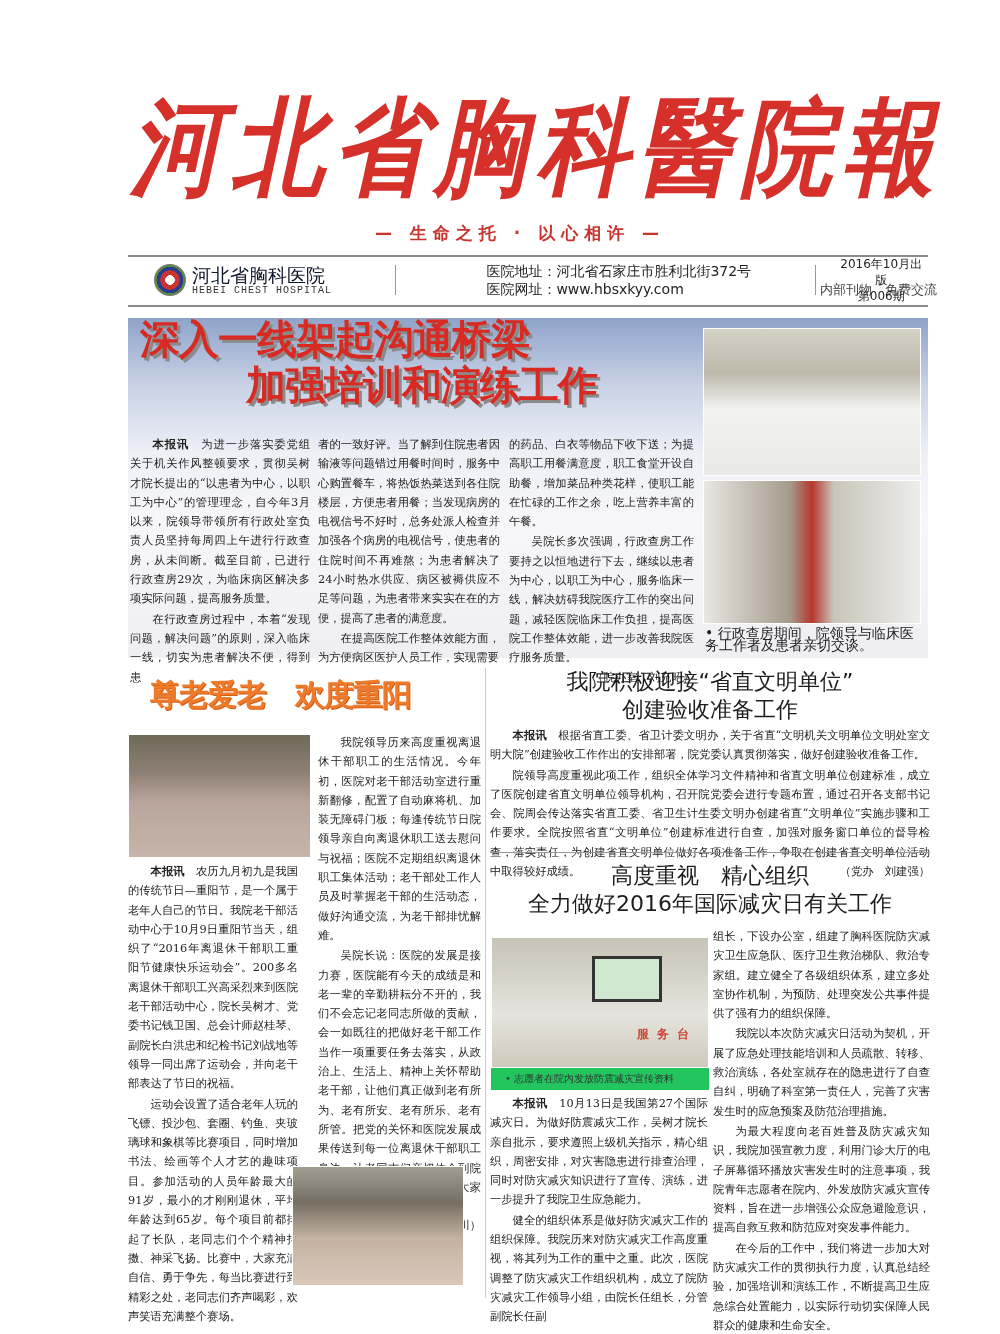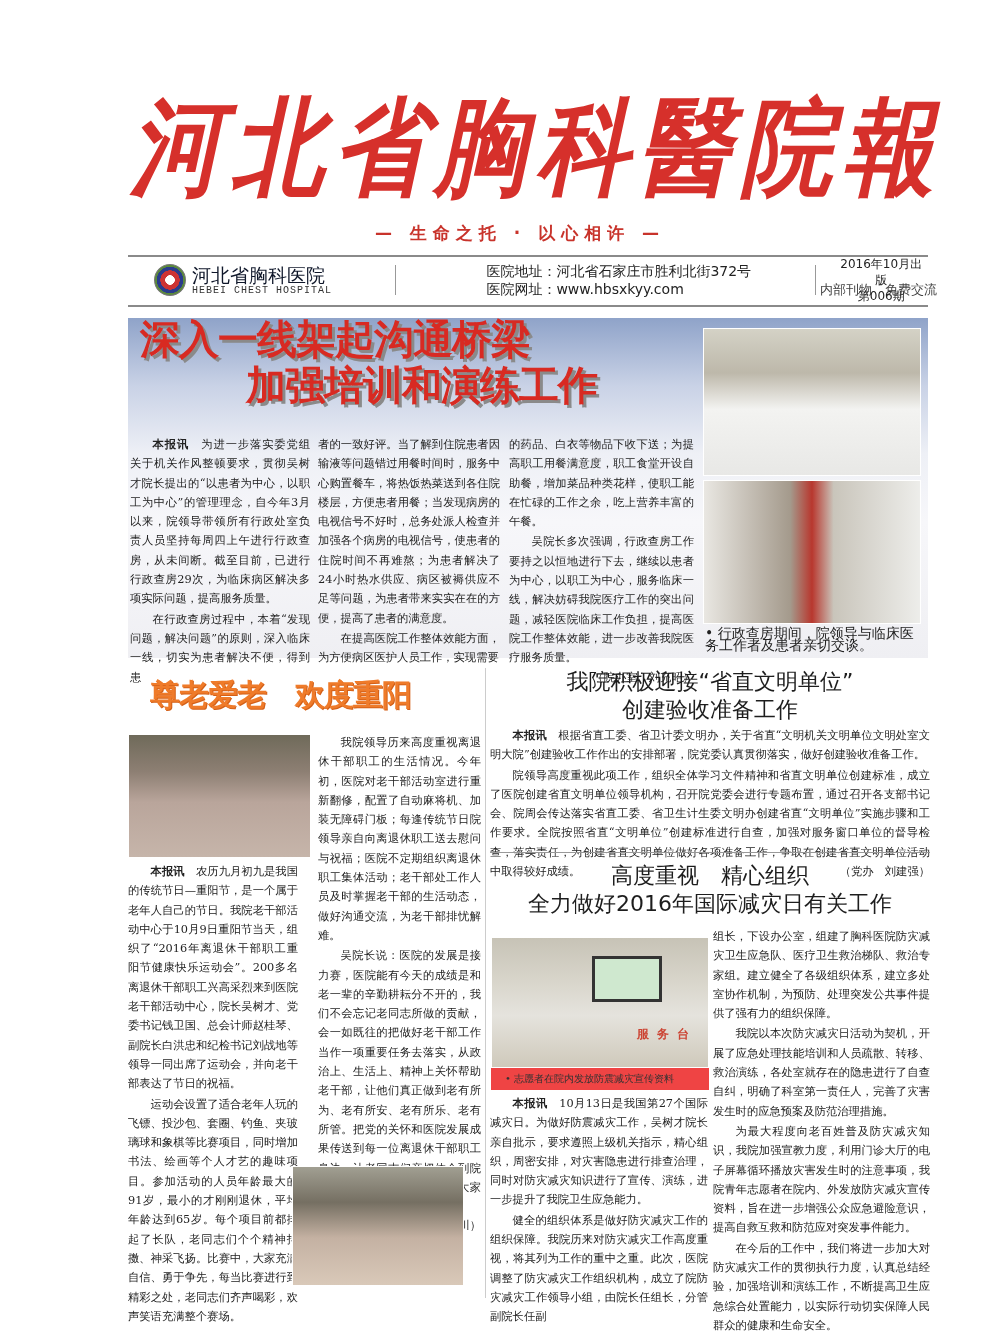--- a/index.html
+++ b/index.html
@@ -42,21 +42,21 @@
 
   
   .sec-title-orange { left: 150px; top: 675px; width: 320px; font-family: Liberation Sans, sans-serif; font-weight: bold; font-size: 30px; color: #ef7b2a; letter-spacing: -1px; word-spacing: 14px; text-shadow: 1px 1px 0 #d35f17; }
   .ph-game1 { left: 128px; top: 734px; width: 183px; height: 124px; background: linear-gradient(180deg, #6f6a5a 0%, #8d7f73 30%, #b9a59b 55%, #c6b5aa 100%); }
   .ph-game2 { left: 292px; top: 1166px; width: 172px; height: 120px; background: linear-gradient(180deg, #a19f92 0%, #756f62 30%, #c4b1a2 60%, #d9c9b9 100%); }
   .vline { background: #ccc; width: 1px; }
   .hline { background: #999; height: 1px; }
 
   .black-title { font-family: "DejaVu Sans", sans-serif; color: #1d1d1d; text-align: center; }
   .ph-hall { left: 491px; top: 937px; width: 218px; height: 131px; background: linear-gradient(180deg, #c7c3b6 0%, #d9d6cc 35%, #e5e3dd 60%, #cfc9bb 100%); }
-  .hall-cap { left: 491px; top: 1068px; width: 218px; height: 22px; background: #ef4444; font-size: 10px; line-height: 22px; padding-left: 14px; color: #333; }
+  .hall-cap { left: 491px; top: 1068px; width: 218px; height: 22px; background: #22c55e; font-size: 10px; line-height: 22px; padding-left: 14px; color: #333; }
   .screen { position: absolute; left: 100px; top: 18px; width: 70px; height: 46px; background: #cfe8cf; border: 3px solid #333; }
   .desk-text { position: absolute; left: 145px; top: 88px; font-size: 12px; font-weight: bold; color: #c43; letter-spacing: 8px; }
 </style>
 </head>
 <body>
 
 <div class="abs masthead-title">
   <span>河</span>
   <span>北</span>
   <span>省</span>

